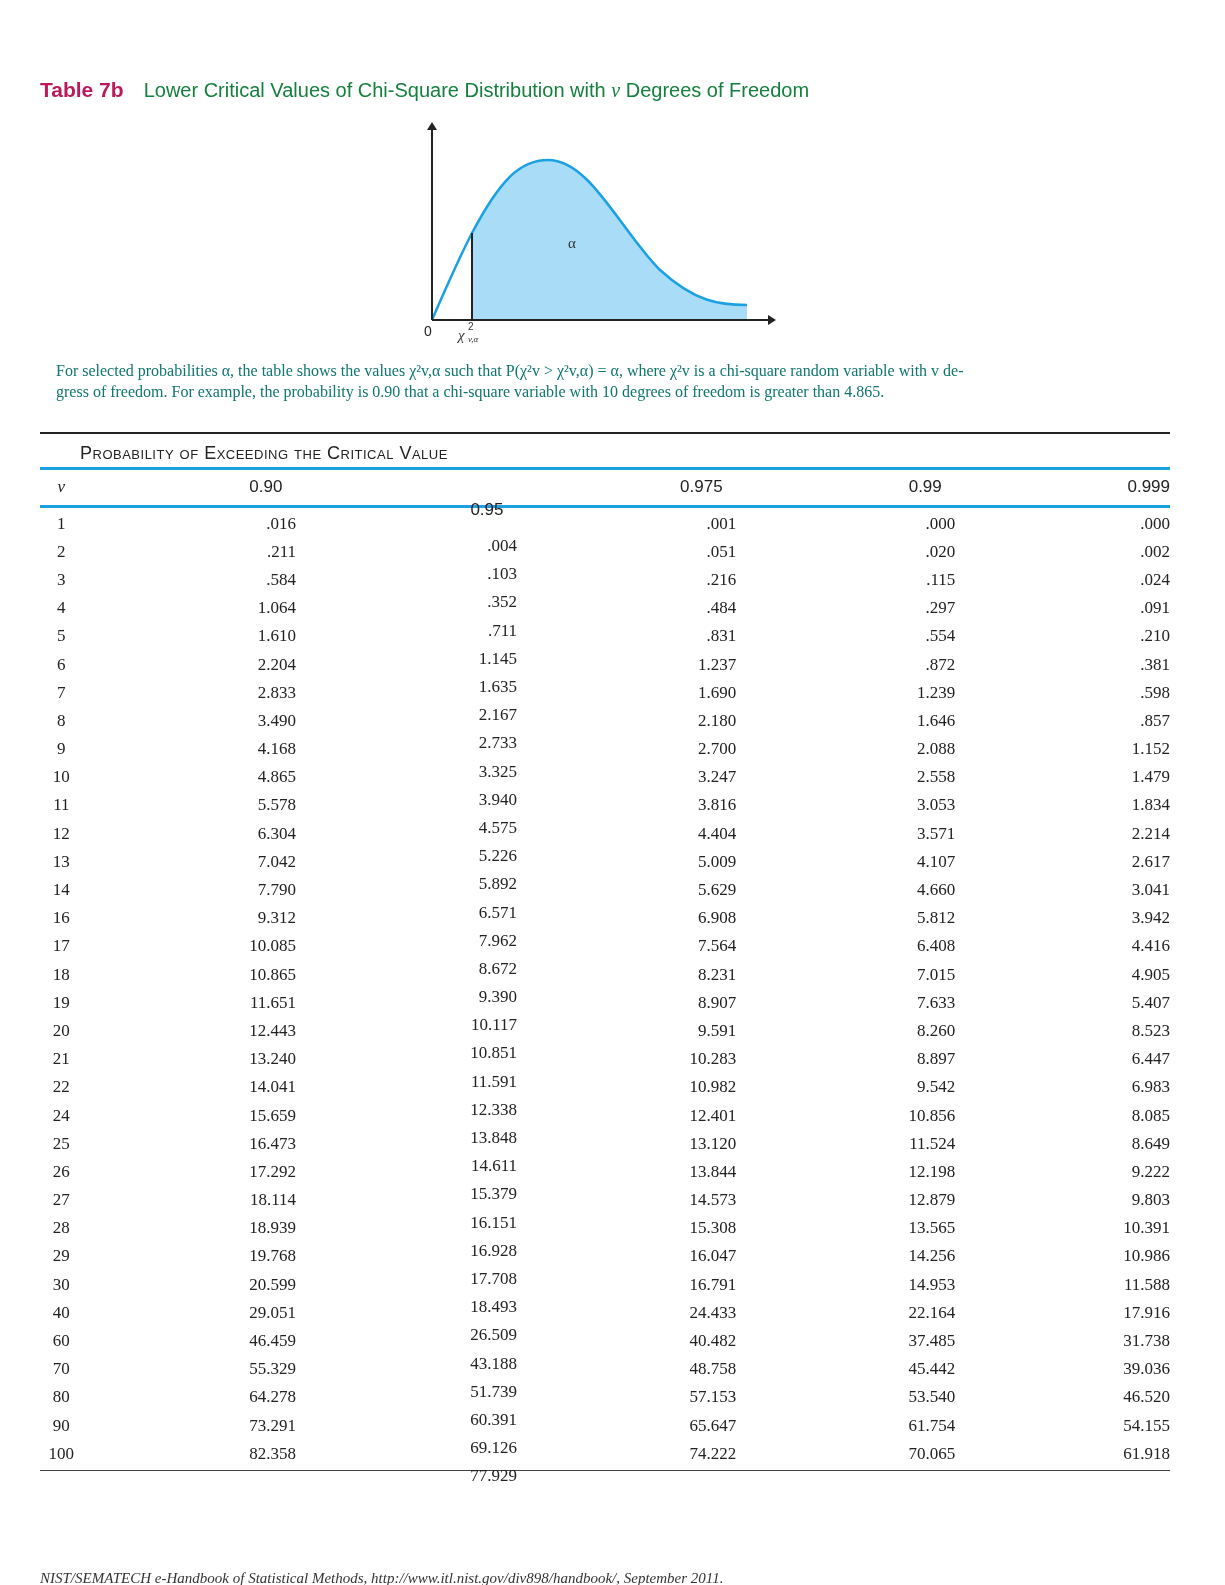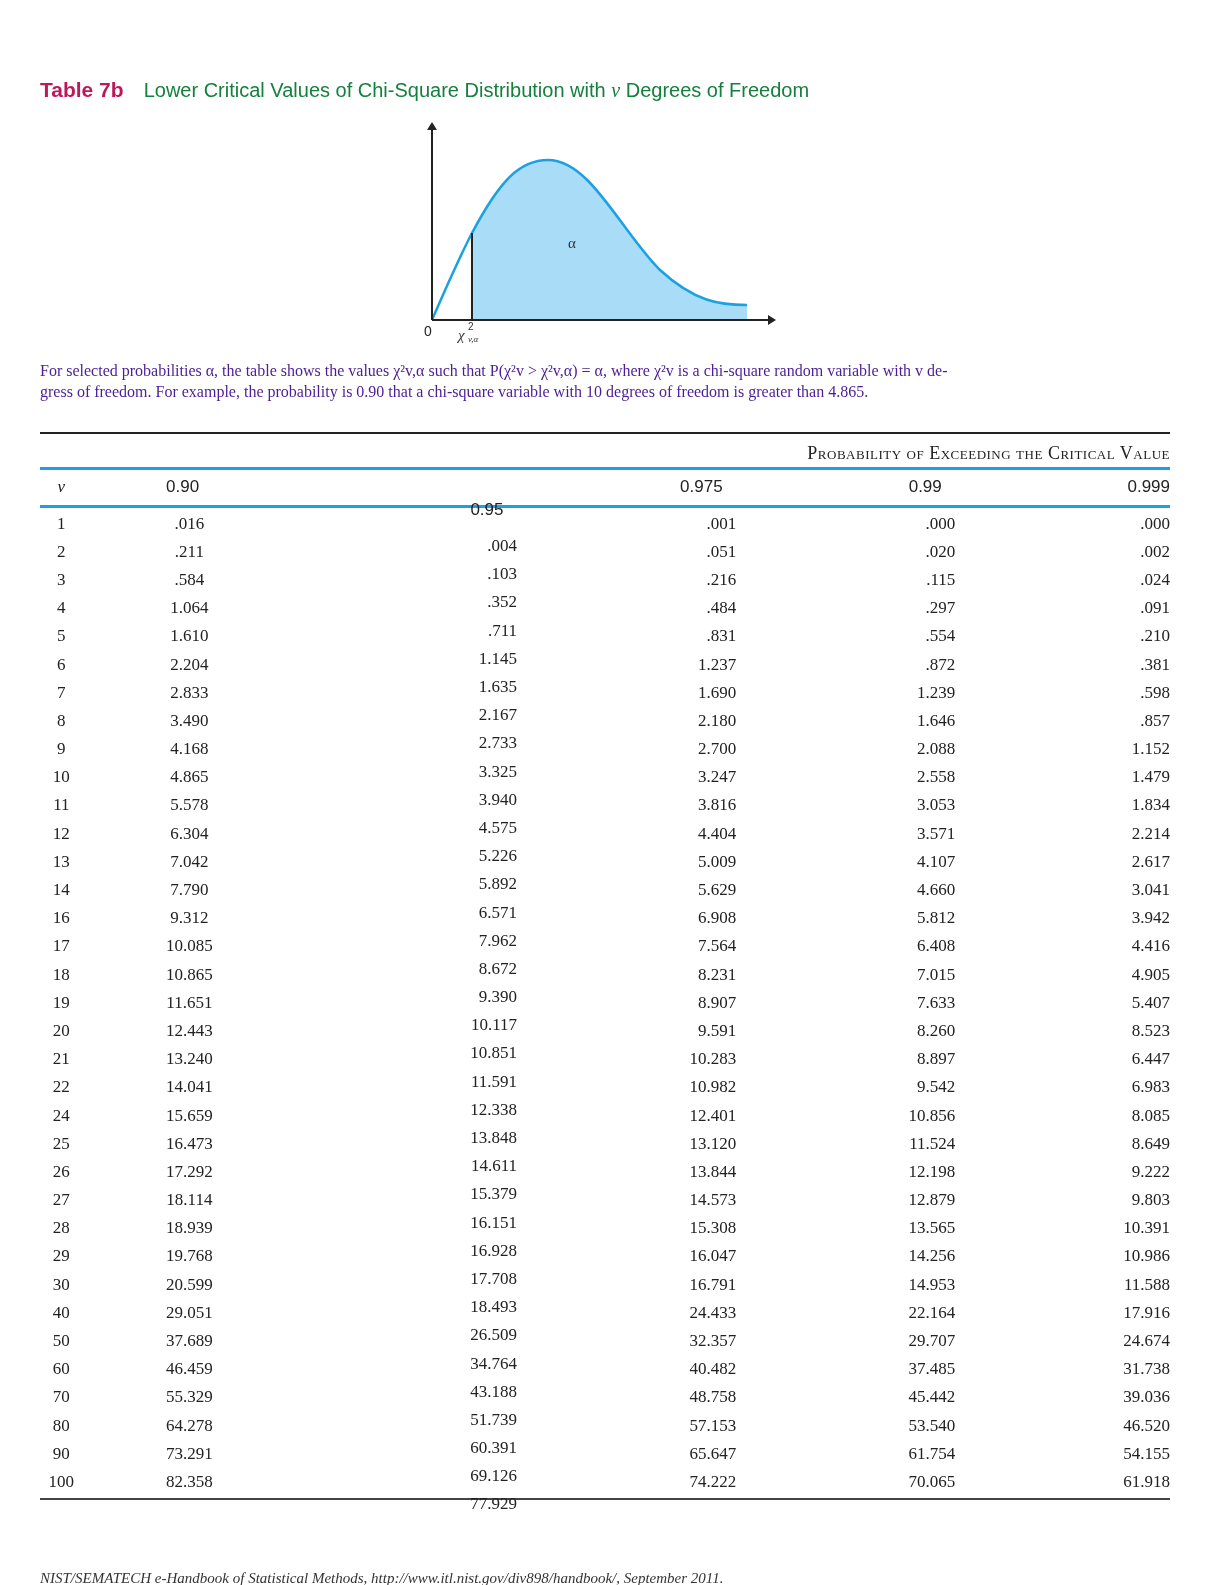--- a/index.html
+++ b/index.html
@@ -2,30 +2,30 @@
 <html><head>
 <meta charset="utf-8">
 <style>
   html, body { margin:0; padding:0; background:#ffffff; }
   body { width:1225px; height:1585px; position:relative; overflow:hidden; color:#222; }
   .title { position:absolute; left:40px; top:78px; font-family:"Liberation Sans", sans-serif; font-size:20px; white-space:nowrap; }
   .title .num { color:#be185d; font-weight:bold; font-size:21px; margin-right:20px; }
   .title .txt { color:#15803d; }
   .title .nu { font-family:"Liberation Serif", serif; font-style:italic; }
   .figure { position:absolute; left:420px; top:120px; width:380px; height:230px; }
-  .desc { position:absolute; left:40px; top:360px; width:1150px; font-family:"Liberation Serif", serif; font-size:16px; line-height:21px; color:#4c1d95; }
+  .desc { position:absolute; left:56px; top:360px; width:1150px; font-family:"Liberation Serif", serif; font-size:16px; line-height:21px; color:#0f766e; }
   .tbl { position:absolute; left:40px; top:432px; width:1130px; }
   .rule-black { height:1.5px; background:#222; }
   .rule-blue { height:3px; background:#1ba1e2; }
-  .caption { height:33px; text-align:right; font-family:Liberation Serif, serif; font-size:18px; font-variant:small-caps; letter-spacing:0.5px; line-height:38px; padding-left:40px; }
+  .caption { height:33px; text-align:left; font-family:Liberation Sans, sans-serif; font-size:18px; font-variant:small-caps; letter-spacing:0.5px; line-height:38px; padding-left:40px; }
   .hdr { display:flex; height:35px; align-items:center; font-family:"Liberation Sans", sans-serif; font-size:17px; }
   .row { display:flex; height:28.2px; align-items:center; font-family:"Liberation Serif", serif; font-size:17px; }
   .c0 { width:44px; text-align:center; }
   .hdr .c0 { font-family:"Liberation Serif", serif; font-style:italic; }
-  .c1 { width:220px; text-align:center; }
+  .c1 { width:220px; text-align:right; }
   .c2 { width:228px; text-align:right;margin-top:45px; }
   .c3 { width:226px; text-align:right; }
   .c4 { width:226px; text-align:right; }
   .c5 { width:176px; text-align:right;padding-left:44px; }
   .hdr .c1 { width:206px; } .hdr .c2 { width:228px; } .hdr .c3 { width:226px; } .hdr .c4 { width:226px; } .hdr .c5 { width:190px; }
   .body-rows { padding-top:2px; }
   .rule-bottom { height:1.5px; background:#444; margin-top:2px; }
   .footer { position:absolute; left:40px; top:1570px; font-family:"Liberation Serif", serif; font-size:15px; font-style:italic; color:#333; white-space:nowrap; }
 </style>
 </head>
@@ -301,28 +301,20 @@
       </div>
       <div class="row">
         <div class="c0">40</div>
         <div class="c1">29.051</div>
         <div class="c2">26.509</div>
         <div class="c3">24.433</div>
         <div class="c4">22.164</div>
         <div class="c5">17.916</div>
       </div>
       <div class="row">
-        <div class="c0">50</div>
-        <div class="c1">37.689</div>
-        <div class="c2">34.764</div>
-        <div class="c3">32.357</div>
-        <div class="c4">29.707</div>
-        <div class="c5">24.674</div>
-      </div>
-      <div class="row">
         <div class="c0">60</div>
         <div class="c1">46.459</div>
         <div class="c2">43.188</div>
         <div class="c3">40.482</div>
         <div class="c4">37.485</div>
         <div class="c5">31.738</div>
       </div>
       <div class="row">
         <div class="c0">70</div>
         <div class="c1">55.329</div>

